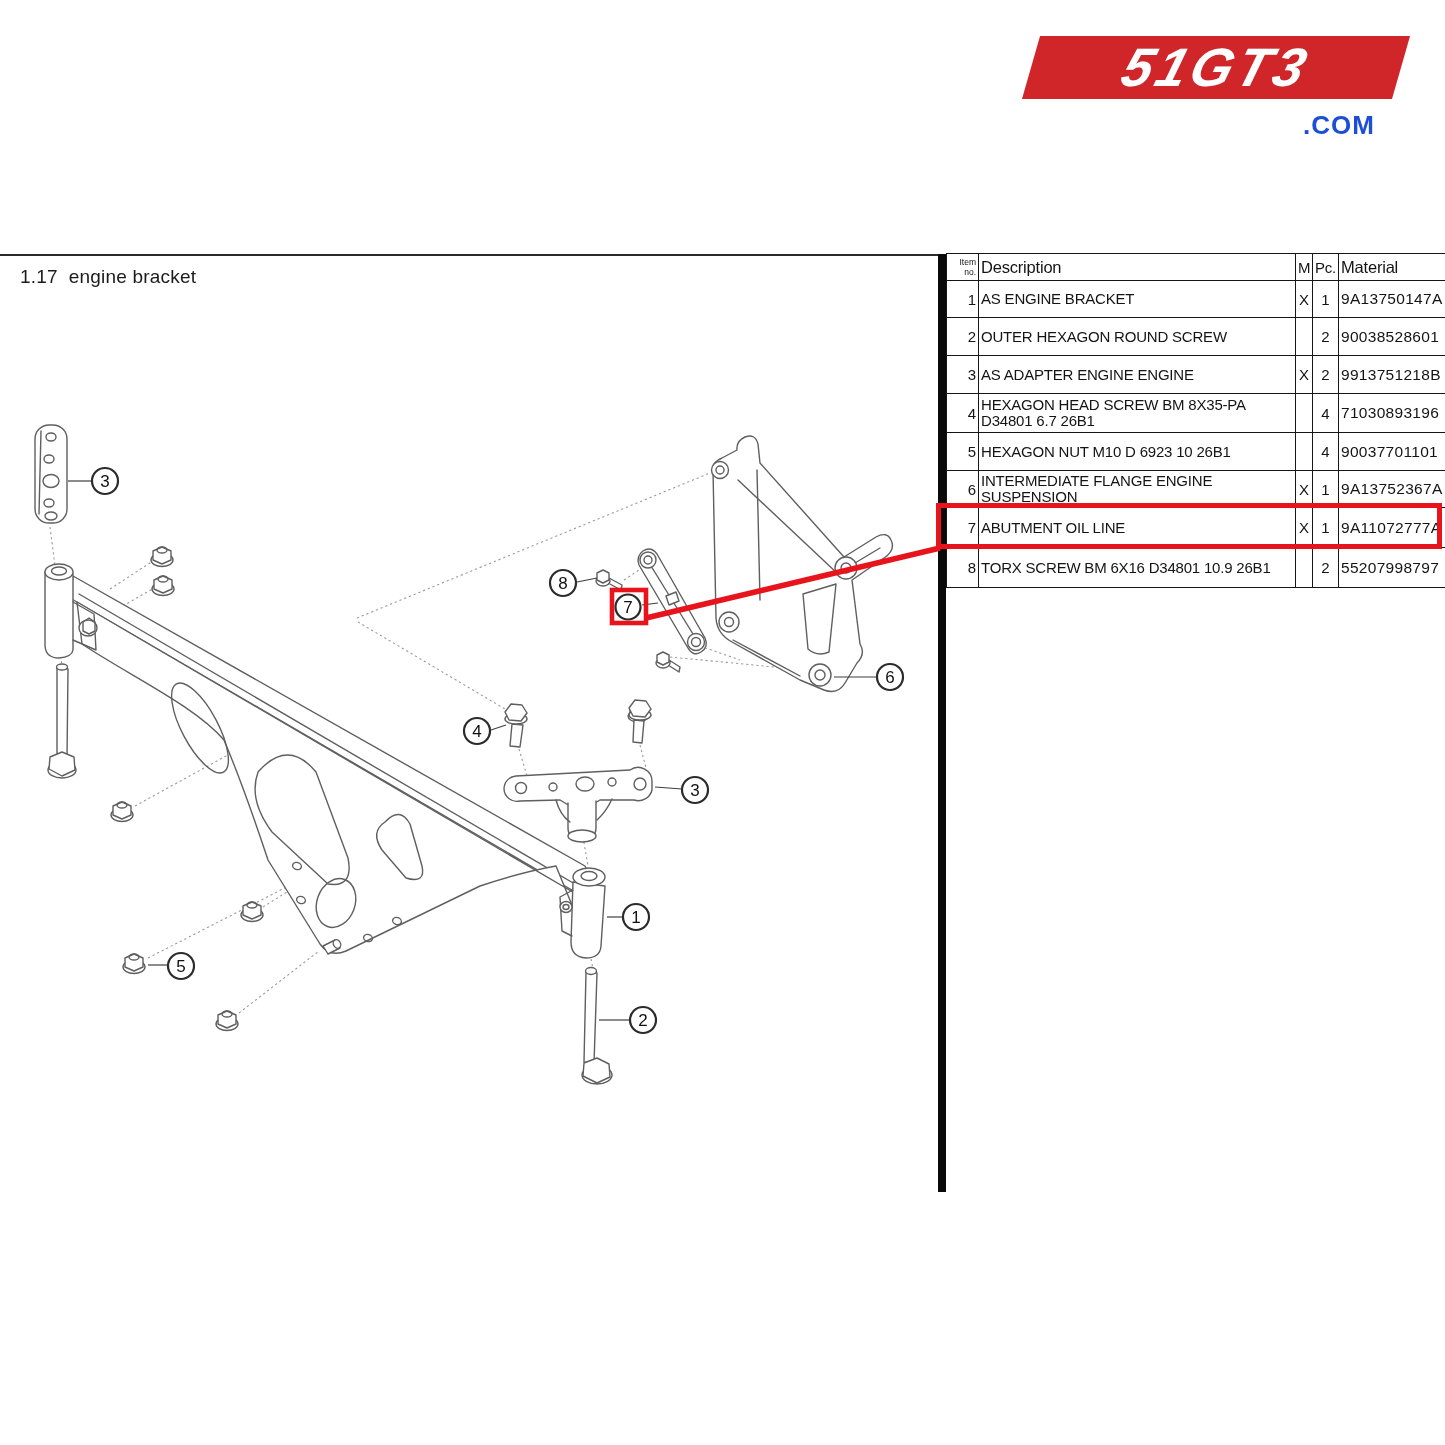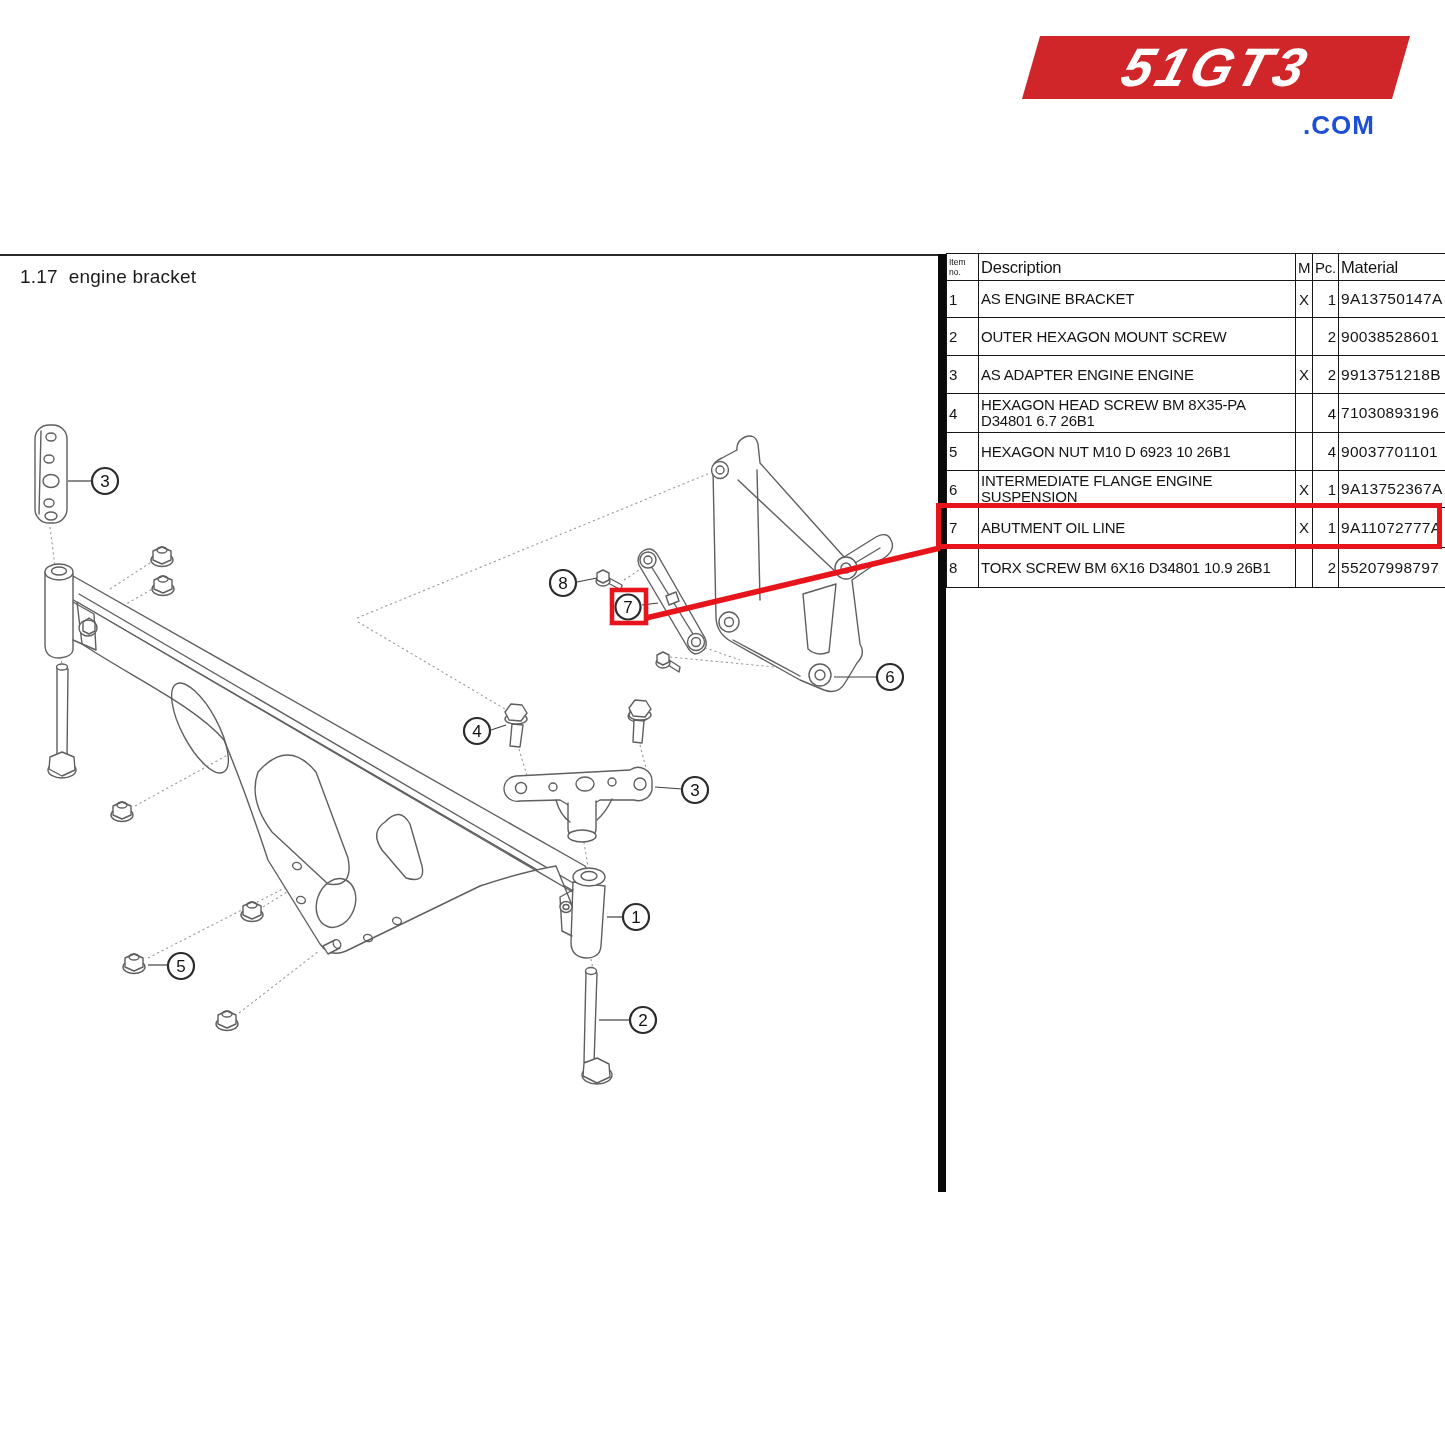--- a/index.html
+++ b/index.html
@@ -29,24 +29,24 @@
     position:absolute; left:20px; top:266px; font-size:19px; color:#1b1b1b;
     white-space:pre; letter-spacing:0.2px;
   }
   
   .top-rule { position:absolute; left:0; top:254px; width:945px; height:2px; background:#2a2a2a; }
   .divider-bar { position:absolute; left:938px; top:254px; width:8px; height:938px; background:#0a0a0a; }
   
   .parts-table-wrap { position:absolute; left:946px; top:253px; width:499px; }
   table.parts { border-collapse:collapse; table-layout:fixed; width:499px; }
   table.parts td { border:1.5px solid #161616; padding:1px 2px; overflow:hidden; }
-  td.c-item { width:32px; text-align:left; font-size:15px; }
+  td.c-item { width:32px; text-align:right; font-size:15px; }
   td.c-desc { width:317px; font-size:15px; line-height:16px; padding-left:5px; letter-spacing:-0.2px; }
   td.c-m    { width:17px; text-align:center; font-size:15px; padding:0; }
-  td.c-pc   { width:26px; text-align:right; font-size:15px; padding:0; }
+  td.c-pc   { width:26px; text-align:center; font-size:15px; padding:0; }
   td.c-mat  { width:172px; font-size:15.5px; padding-left:6px; letter-spacing:0.3px;margin-top:24px; }
   tr.hdr td { font-size:16.5px; letter-spacing:-0.2px; }
   tr.hdr td.c-item { font-size:8.5px; letter-spacing:0; }
   tr.hdr td.c-m, tr.hdr td.c-pc { font-size:15px; }
   
   .row-highlight {
     position:absolute; left:936px; top:503px; width:506px; height:46px;
     border:5px solid var(--hl-color); pointer-events:none; z-index:6;
   }
   
@@ -85,21 +85,21 @@
     </tr>
     <tr style="height:37px">
       <td class="c-item">1</td>
       <td class="c-desc">AS ENGINE BRACKET</td>
       <td class="c-m">X</td>
       <td class="c-pc">1</td>
       <td class="c-mat">9A13750147A</td>
     </tr>
     <tr style="height:38px">
       <td class="c-item">2</td>
-      <td class="c-desc">OUTER HEXAGON MOUNT SCREW</td>
+      <td class="c-desc">OUTER HEXAGON ROUND SCREW</td>
       <td class="c-m"></td>
       <td class="c-pc">2</td>
       <td class="c-mat">90038528601</td>
     </tr>
     <tr style="height:38px">
       <td class="c-item">3</td>
       <td class="c-desc">AS ADAPTER ENGINE ENGINE</td>
       <td class="c-m">X</td>
       <td class="c-pc">2</td>
       <td class="c-mat">9913751218B</td>

